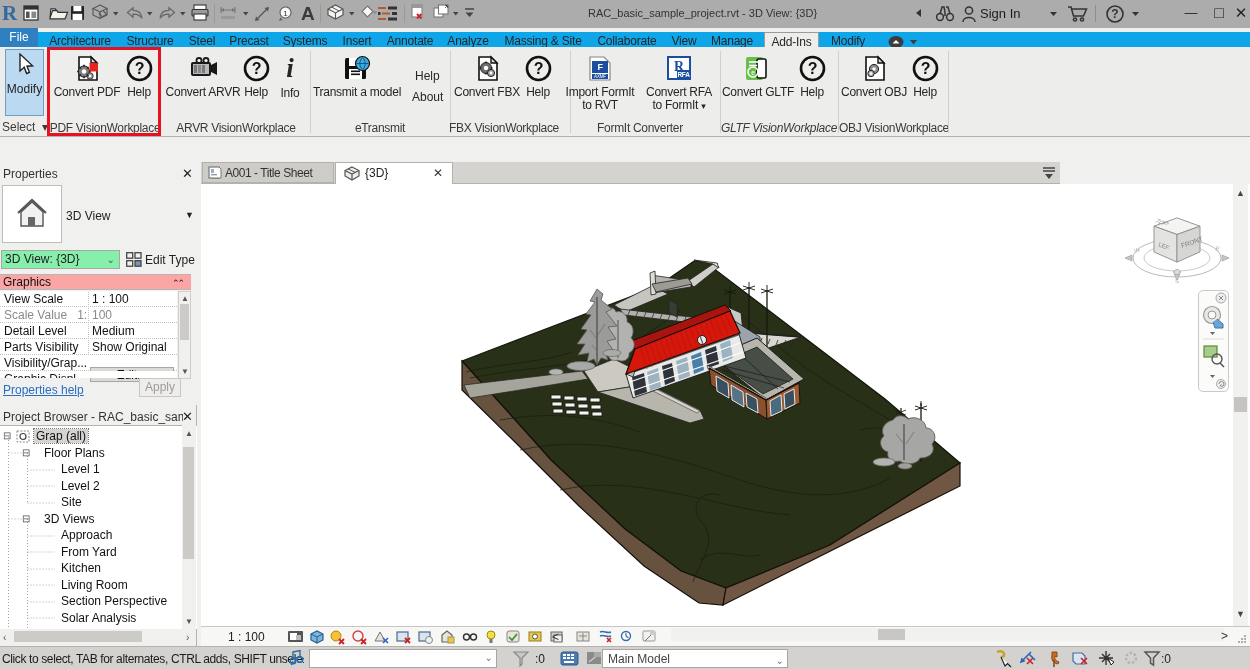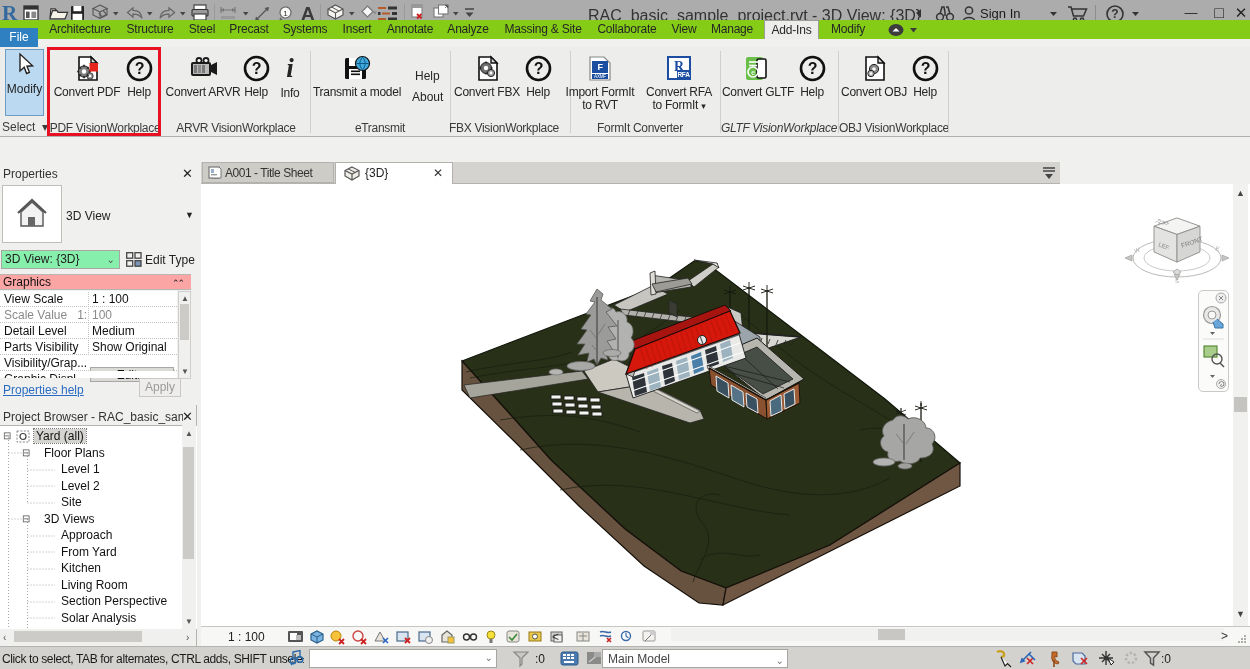--- a/index.html
+++ b/index.html
@@ -1,24 +1,24 @@
 <!DOCTYPE html>
 <html><head><meta charset="utf-8"><style>
 * { margin:0; padding:0; box-sizing:border-box; }
 html,body { width:1250px; height:669px; overflow:hidden; font-family:"Liberation Sans",sans-serif; }
 body { position:relative; background:#f0f0ee; }
 .abs { position:absolute; }
 
 
 #titlebar { position:absolute; left:0; top:0; width:1250px; height:28px; background:#acacac; }
-#titlebar .ttl { position:absolute; left:588px; top:7px; font-size:16px; color:#333; }
+#titlebar .ttl { position:absolute; left:588px; top:7px; font-size:11px; color:#333; }
 .winbtn { position:absolute; top:0; width:22px; height:26px; color:#222; font-size:13px; text-align:center; line-height:26px; }
 
 
-#tabrow { position:absolute; left:0; top:20px; width:1250px; height:19px; background:#84cc16; }
+#tabrow { position:absolute; left:0; top:32px; width:1250px; height:19px; background:#0ea5e9; }
 .rtab { position:absolute; top:0; height:19px; letter-spacing:-0.2px; font-size:12px; color:#262626; line-height:19px; text-align:center; }
 #filetab { position:absolute; left:0; top:28px; width:38px; height:19px; background:#2f80c0; color:#fff; font-size:12px; line-height:19px; text-align:center; }
 .rtab.active { background:#ededeb; border:1px solid #9d9b97; border-bottom:none; }
 
 
 #ribbon { position:absolute; left:0; top:47px; width:1250px; height:90px; background:#ededeb; border-bottom:1px solid #b2b0ad; }
 .psep { position:absolute; top:4px; height:82px; width:1px; background:#d2d0cd; }
 .plabel { position:absolute; top:74px; height:16px; font-size:12px; letter-spacing:-0.3px; color:#3b3b3b; text-align:center; width:200px; margin-left:-100px; }
 .bigbtn { position:absolute; top:8px; width:120px; margin-left:-60px; text-align:center; font-size:12px; letter-spacing:-0.25px; color:#262626; }
 .bigbtn .cap { margin-top:1px; line-height:13px; white-space:nowrap; }
@@ -500,21 +500,21 @@
           <path d="M27.5 176 H55"></path>
           <path d="M27.5 192 H55"></path>
       </g>
     </svg>
     <div class="ti" style="top:3px;">
         <span class="tw" style="left:3px;">⊟</span>
         <svg style="position:absolute;left:16px;top:1px;" width="14" height="13" viewBox="0 0 14 13">
           <rect x="1" y="1" width="12" height="11" fill="none" stroke="#888" stroke-dasharray="2 1.4" stroke-width="1"></rect>
           <circle cx="7" cy="6.5" r="3" fill="none" stroke="#444" stroke-width="1.2"></circle>
         </svg>
-        <span class="tl" style="left:34px;background:#d6d4d1;outline:1px dotted #777;">Yard (all)</span>
+        <span class="tl" style="left:34px;background:#d6d4d1;outline:1px dotted #777;">Grap (all)</span>
       </div>
     <div class="ti" style="top:19.5px;">
         <span class="tw" style="left:22px;">⊟</span>
         <span class="tl" style="left:42px;">Floor Plans</span>
       </div>
     <div class="ti" style="top:36px;">
         <span class="tl" style="left:59px;">Level 1</span>
       </div>
     <div class="ti" style="top:52.5px;">
         <span class="tl" style="left:59px;">Level 2</span>

